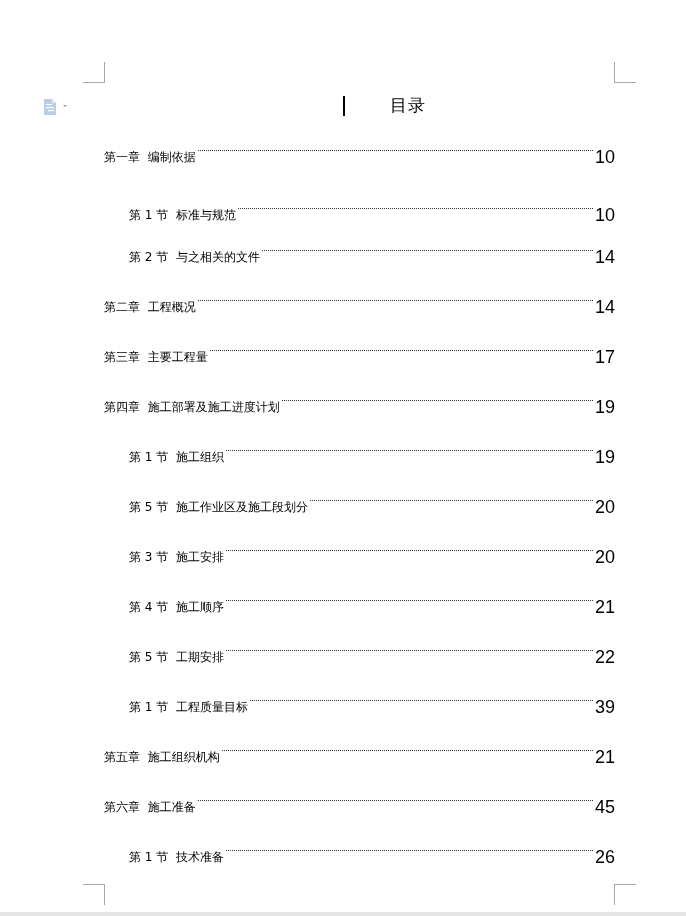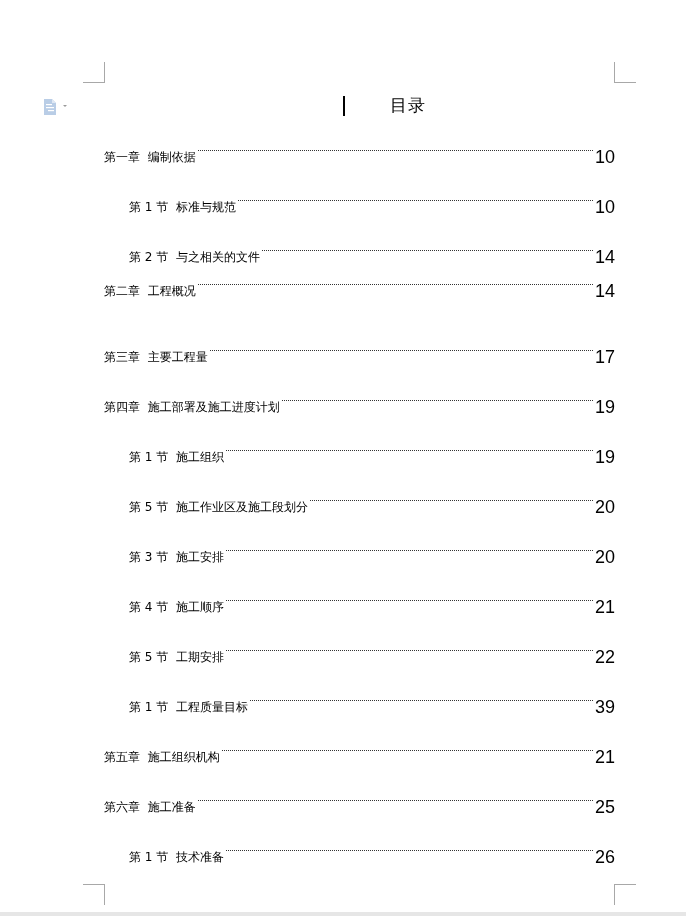--- a/index.html
+++ b/index.html
@@ -54,31 +54,31 @@
 
   <div class="caret"></div>
   <div class="title">目录</div>
 
   <div class="toc">
     <div class="toc-row" style="top:150px">
         <span class="toc-label">第一章  编制依据</span>
         <span class="toc-leader"></span>
         <span class="toc-page">10</span>
       </div>
-    <div class="toc-row lvl2" style="top:200px">
+    <div class="toc-row lvl2" style="top:208px">
         <span class="toc-label">第 1 节  标准与规范</span>
         <span class="toc-leader"></span>
         <span class="toc-page">10</span>
       </div>
     <div class="toc-row lvl2" style="top:250px">
         <span class="toc-label">第 2 节  与之相关的文件</span>
         <span class="toc-leader"></span>
         <span class="toc-page">14</span>
       </div>
-    <div class="toc-row" style="top:284px">
+    <div class="toc-row" style="top:300px">
         <span class="toc-label">第二章  工程概况</span>
         <span class="toc-leader"></span>
         <span class="toc-page">14</span>
       </div>
     <div class="toc-row" style="top:350px">
         <span class="toc-label">第三章  主要工程量</span>
         <span class="toc-leader"></span>
         <span class="toc-page">17</span>
       </div>
     <div class="toc-row" style="top:400px">
@@ -117,21 +117,21 @@
         <span class="toc-page">39</span>
       </div>
     <div class="toc-row" style="top:750px">
         <span class="toc-label">第五章  施工组织机构</span>
         <span class="toc-leader"></span>
         <span class="toc-page">21</span>
       </div>
     <div class="toc-row" style="top:800px">
         <span class="toc-label">第六章  施工准备</span>
         <span class="toc-leader"></span>
-        <span class="toc-page">25</span>
+        <span class="toc-page">45</span>
       </div>
     <div class="toc-row lvl2" style="top:850px">
         <span class="toc-label">第 1 节  技术准备</span>
         <span class="toc-leader"></span>
         <span class="toc-page">26</span>
       </div>
   </div>
 </div>
 <div class="bottom-strip"></div>
 

